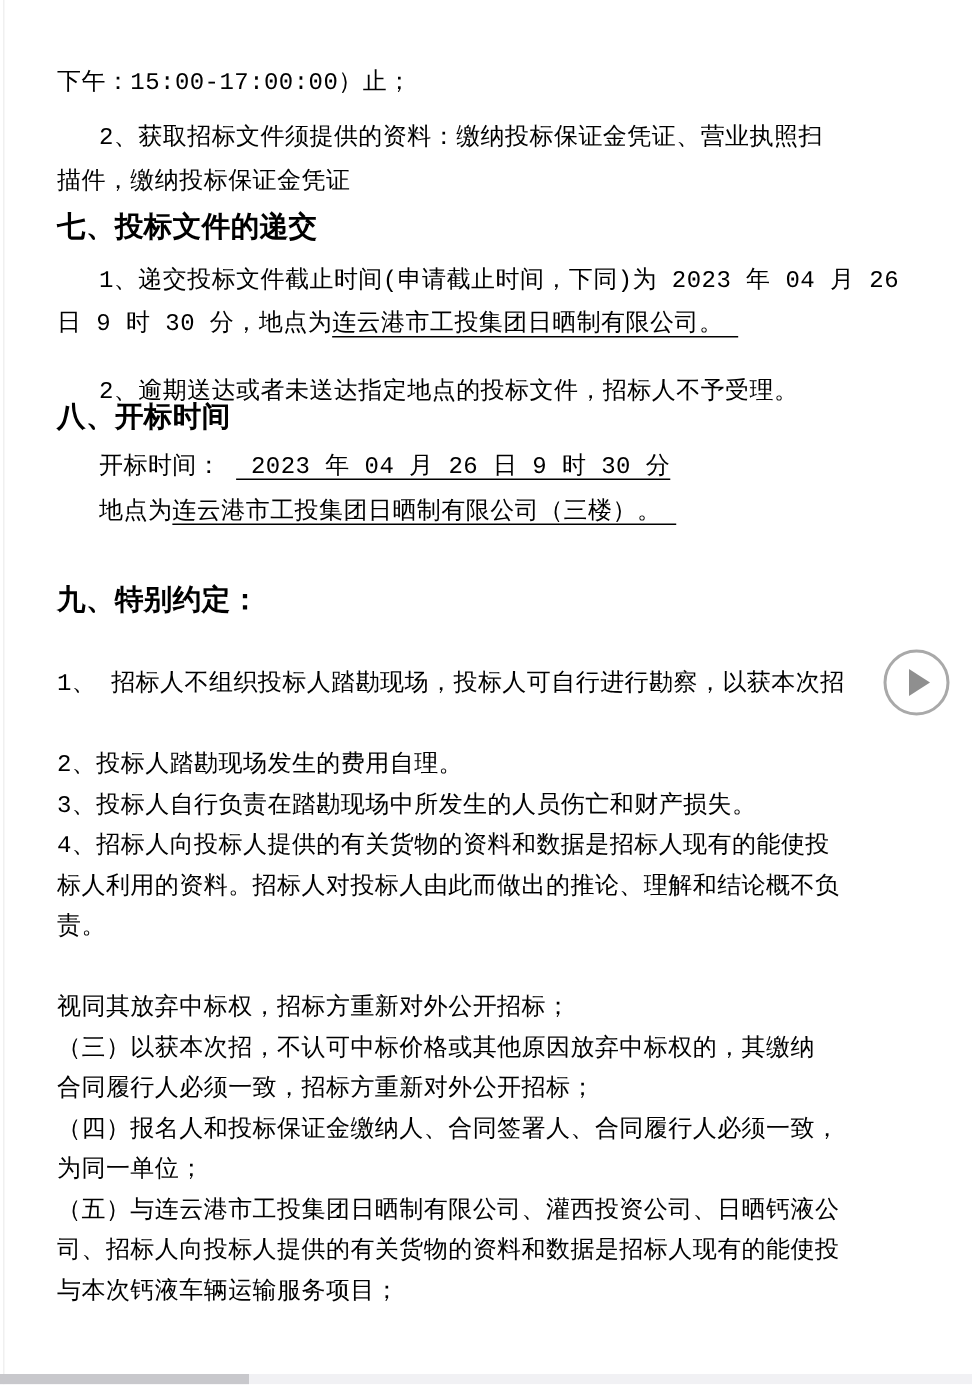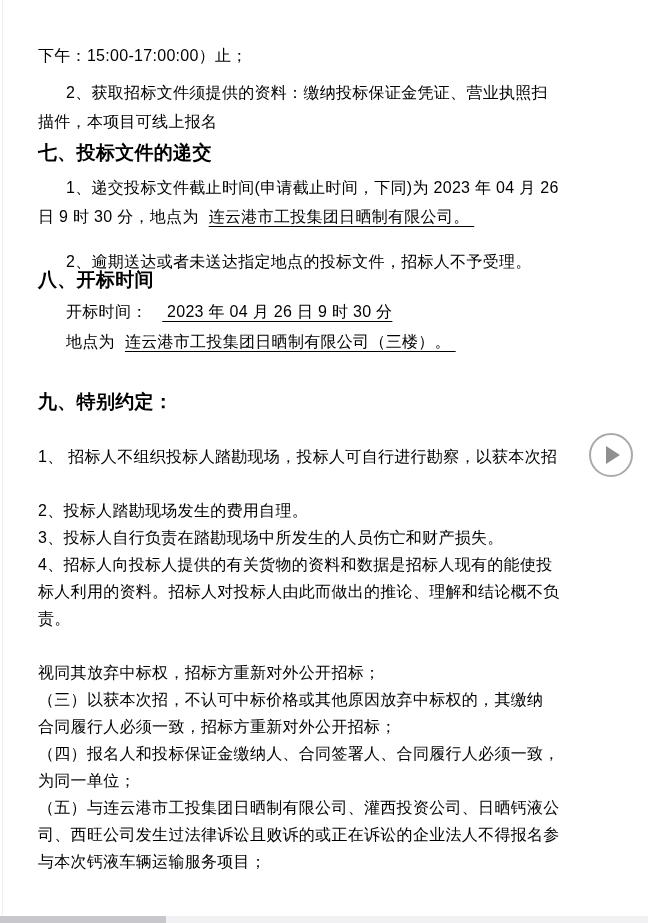--- a/index.html
+++ b/index.html
@@ -1,38 +1,38 @@
 <!DOCTYPE html>
 <html><head>
 <meta charset="utf-8">
 <style>
   html,body{margin:0;padding:0;background:#ffffff;}
   .viewport{
     position:relative;
     width:648px;height:923px;
     background:#ffffff;
     overflow:hidden;
-    font-family:Liberation Sans, sans-serif;
+    font-family:Liberation Mono, monospace;
     color:#000000;
   }
   .page-edge{
     position:absolute;left:2px;top:0;width:1px;height:923px;
     background:#f0f0f0;
   }
   .ln{
     position:absolute;left:38px;
     height:27px;line-height:27px;
     font-size:16px;
     white-space:pre;
     color:#000000;
     letter-spacing:0.3px;
   }
   .ind{left:66px;}
   .hd{font-weight:bold;font-size:19px;}
-  .u{text-decoration:underline;text-underline-offset:4px;padding-left:10px;}
+  .u{text-decoration:underline;text-underline-offset:4px;}
   .next-btn{
     position:absolute;left:589px;top:433px;
     width:44px;height:44px;
     border:2px solid #a9a9a9;
     border-radius:50%;
     background:#ffffff;
     box-sizing:border-box;
     cursor:pointer;
   }
   .next-btn .tri{
@@ -56,21 +56,21 @@
 </style>
 </head>
 <body>
 
 <div class="viewport">
   <div class="page-edge"></div>
 
   <div class="ln" style="top:42px">下午：15:00-17:00:00）止；</div>
 
   <div class="ln ind" style="top:79px">2、获取招标文件须提供的资料：缴纳投标保证金凭证、营业执照扫</div>
-  <div class="ln" style="top:108px">描件，本项目可线上报名</div>
+  <div class="ln" style="top:108px">描件，缴纳投标保证金凭证</div>
 
   <div class="ln hd" style="top:139px">七、投标文件的递交</div>
 
   <div class="ln ind" style="top:174px">1、递交投标文件截止时间(申请截止时间，下同)为 2023 年 04 月 26</div>
   <div class="ln" style="top:203px"><span>日 9 时 30 分，地点为</span><span class="u">连云港市工投集团日晒制有限公司。 </span></div>
 
   <div class="ln ind" style="top:248px">2、逾期送达或者未送达指定地点的投标文件，招标人不予受理。</div>
 
   <div class="ln hd" style="top:266px">八、开标时间</div>
 
@@ -84,21 +84,21 @@
   <div class="ln" style="top:524px">3、投标人自行负责在踏勘现场中所发生的人员伤亡和财产损失。</div>
   <div class="ln" style="top:551px">4、招标人向投标人提供的有关货物的资料和数据是招标人现有的能使投</div>
   <div class="ln" style="top:578px">标人利用的资料。招标人对投标人由此而做出的推论、理解和结论概不负</div>
   <div class="ln" style="top:605px">责。</div>
   <div class="ln" style="top:659px">视同其放弃中标权，招标方重新对外公开招标；</div>
   <div class="ln" style="top:686px">（三）以获本次招，不认可中标价格或其他原因放弃中标权的，其缴纳</div>
   <div class="ln" style="top:713px">合同履行人必须一致，招标方重新对外公开招标；</div>
   <div class="ln" style="top:740px">（四）报名人和投标保证金缴纳人、合同签署人、合同履行人必须一致，</div>
   <div class="ln" style="top:767px">为同一单位；</div>
   <div class="ln" style="top:794px">（五）与连云港市工投集团日晒制有限公司、灌西投资公司、日晒钙液公</div>
-  <div class="ln" style="top:821px">司、西旺公司发生过法律诉讼且败诉的或正在诉讼的企业法人不得报名参</div>
+  <div class="ln" style="top:821px">司、招标人向投标人提供的有关货物的资料和数据是招标人现有的能使投</div>
   <div class="ln" style="top:848px">与本次钙液车辆运输服务项目；</div>
 
   <div class="next-btn">
     <div class="tri"></div>
   </div>
 
   <div class="hscrollbar">
     <div class="thumb"></div>
   </div>
 </div>

